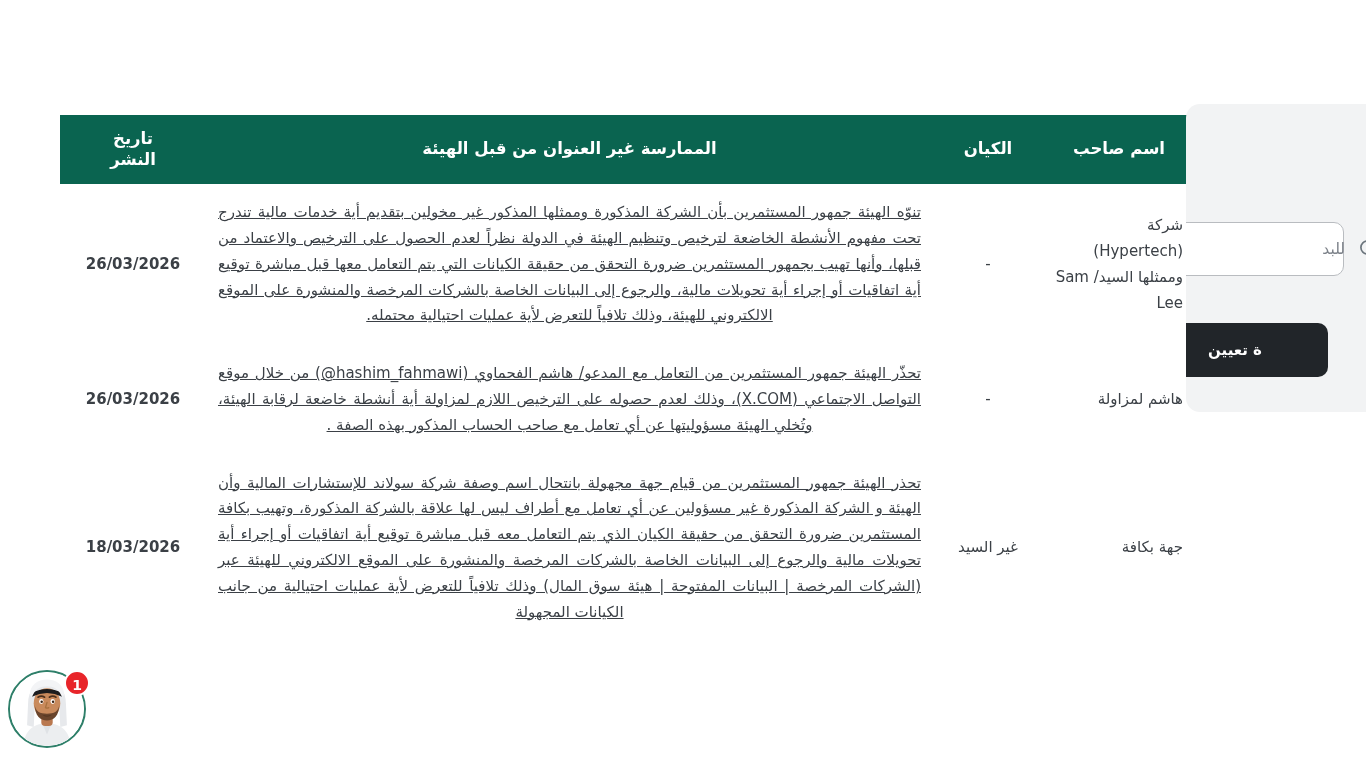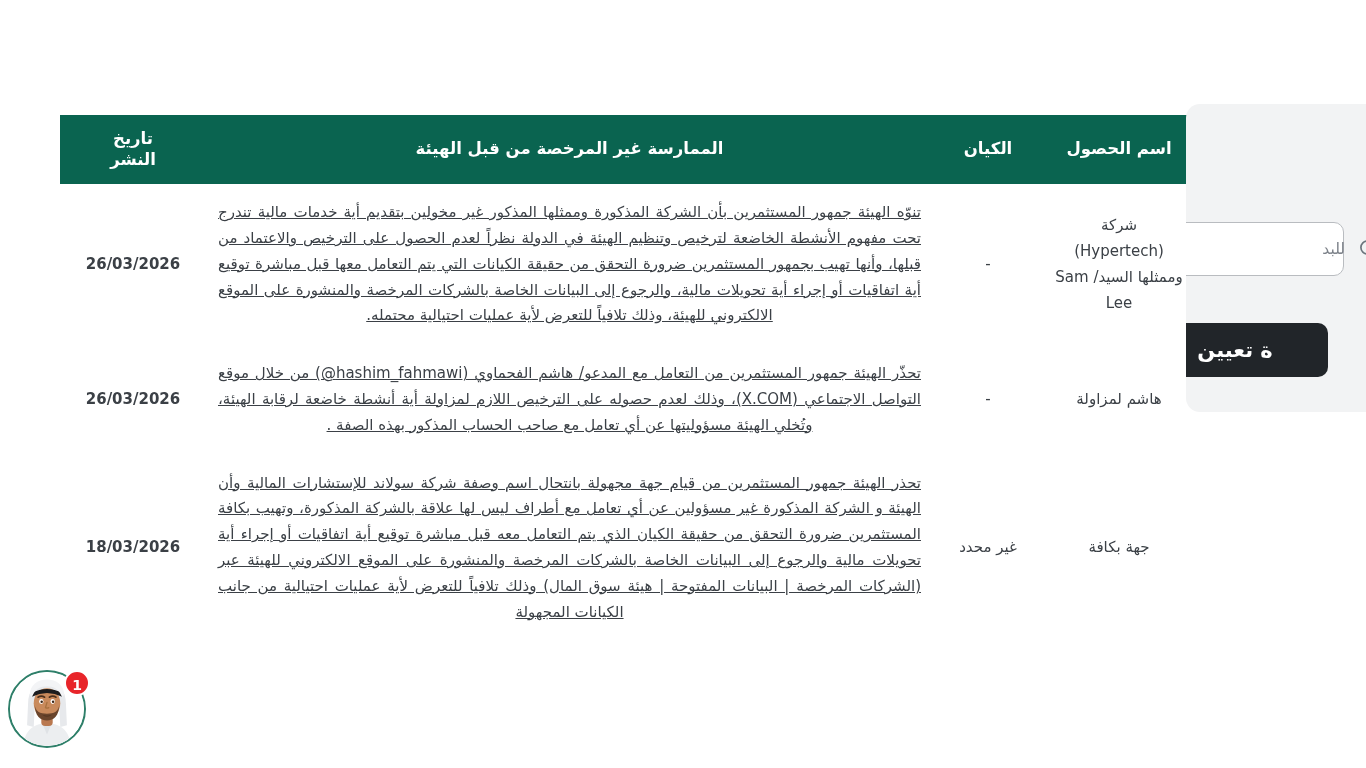--- a/index.html
+++ b/index.html
@@ -55,21 +55,21 @@
     background: #ffffff;
     color: #3b4046;
     font-size: 15px;
     line-height: 1.72;
     vertical-align: middle;
     padding: 16px 12px;
     border: none;
   }
 
   td.c-person {
-    text-align: center;
+    text-align: right;
     color: #3b4046;
     font-size: 15px;
     line-height: 1.52;
   }
   td.c-title {
     text-align: center;
     color: #3b4046;
     font-size: 15px;
   }
   td.c-practice {
@@ -141,21 +141,21 @@
     position: absolute;
     top: 219px;
     right: 38px;
     height: 54px;
     min-width: 186px;
     background: #212529;
     color: #ffffff;
     border: none;
     border-radius: 10px;
     font-family: "DejaVu Sans", "Liberation Sans", sans-serif;
-    font-size: 21px;
+    font-size: 15px;
     font-weight: bold;
     text-align: center;
     padding: 0 18px;
     white-space: nowrap;
     cursor: pointer;
     direction: rtl;
   }
 
   
   .chat-widget {
@@ -194,23 +194,23 @@
 </style>
 </head>
 <body>
 
 <div class="page">
 
   <div class="table-wrap">
     <table class="listing">
       <thead>
         <tr>
-          <th class="col-person">اسم الحصول</th>
+          <th class="col-person">اسم صاحب</th>
           <th class="col-title">الكيان</th>
-          <th class="col-practice">الممارسة غير المرخصة من قبل الهيئة</th>
+          <th class="col-practice">الممارسة غير العنوان من قبل الهيئة</th>
           <th class="col-date">
             <span>تاريخ</span><br>
             <span>النشر</span>
           </th>
         </tr>
       </thead>
       <tbody>
 
         <tr>
           <td class="c-person">شركة (Hypertech) وممثلها السيد/ Sam Lee</td>
@@ -221,21 +221,21 @@
 
         <tr>
           <td class="c-person">هاشم لمزاولة</td>
           <td class="c-title">-</td>
           <td class="c-practice">تحذّر الهيئة جمهور المستثمرين من التعامل مع المدعو/ هاشم الفحماوي (hashim_fahmawi@) من خلال موقع التواصل الاجتماعي (X.COM)، وذلك لعدم حصوله على الترخيص اللازم لمزاولة أية أنشطة خاضعة لرقابة الهيئة، وتُخلي الهيئة مسؤوليتها عن أي تعامل مع صاحب الحساب المذكور بهذه الصفة .</td>
           <td class="c-date">26/03/2026</td>
         </tr>
 
         <tr>
           <td class="c-person">جهة بكافة</td>
-          <td class="c-title">غير محدد</td>
+          <td class="c-title">غير السيد</td>
           <td class="c-practice">تحذر الهيئة جمهور المستثمرين من قيام جهة مجهولة بانتحال اسم وصفة شركة سولاند للإستشارات المالية وأن الهيئة و الشركة المذكورة غير مسؤولين عن أي تعامل مع أطراف ليس لها علاقة بالشركة المذكورة، وتهيب بكافة المستثمرين ضرورة التحقق من حقيقة الكيان الذي يتم التعامل معه قبل مباشرة توقيع أية اتفاقيات أو إجراء أية تحويلات مالية والرجوع إلى البيانات الخاصة بالشركات المرخصة والمنشورة على الموقع الالكتروني للهيئة عبر (الشركات المرخصة | البيانات المفتوحة | هيئة سوق المال) وذلك تلافياً للتعرض لأية عمليات احتيالية من جانب الكيانات المجهولة</td>
           <td class="c-date">18/03/2026</td>
         </tr>
 
 
       </tbody>
     </table>
   </div>
 
   <div class="side-panel">

